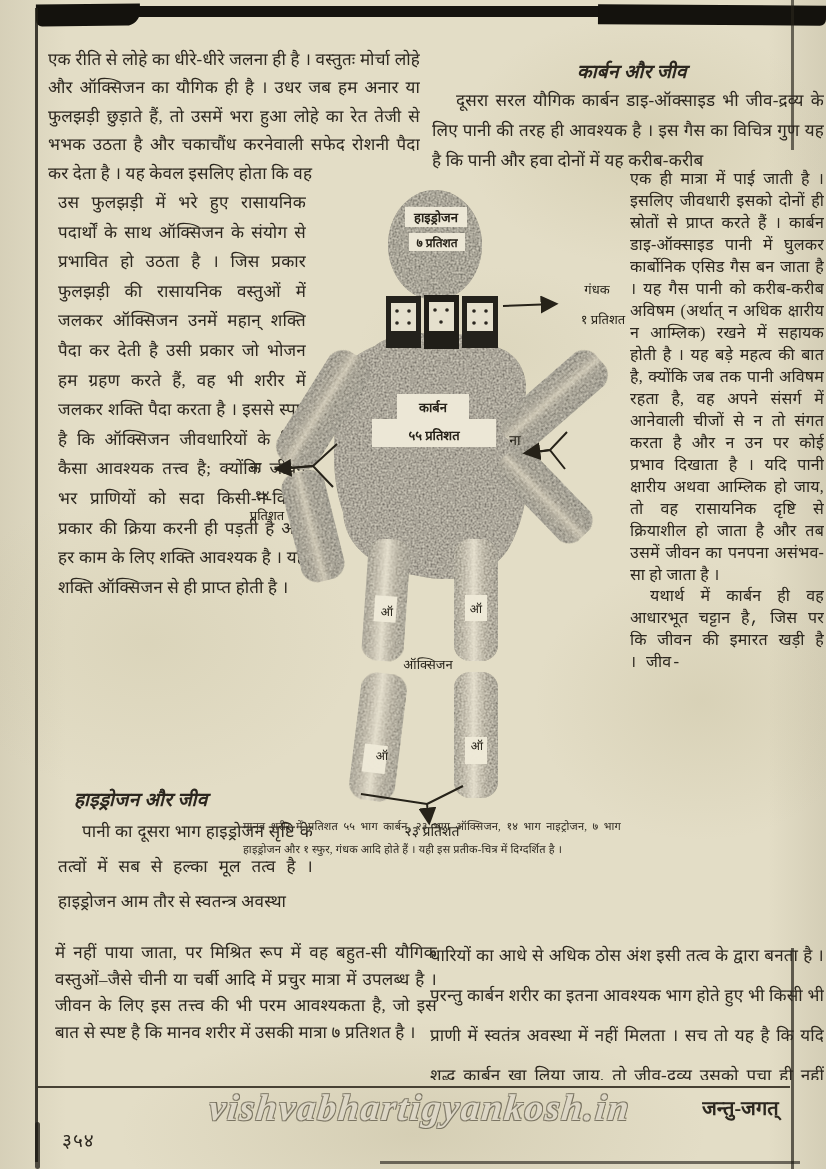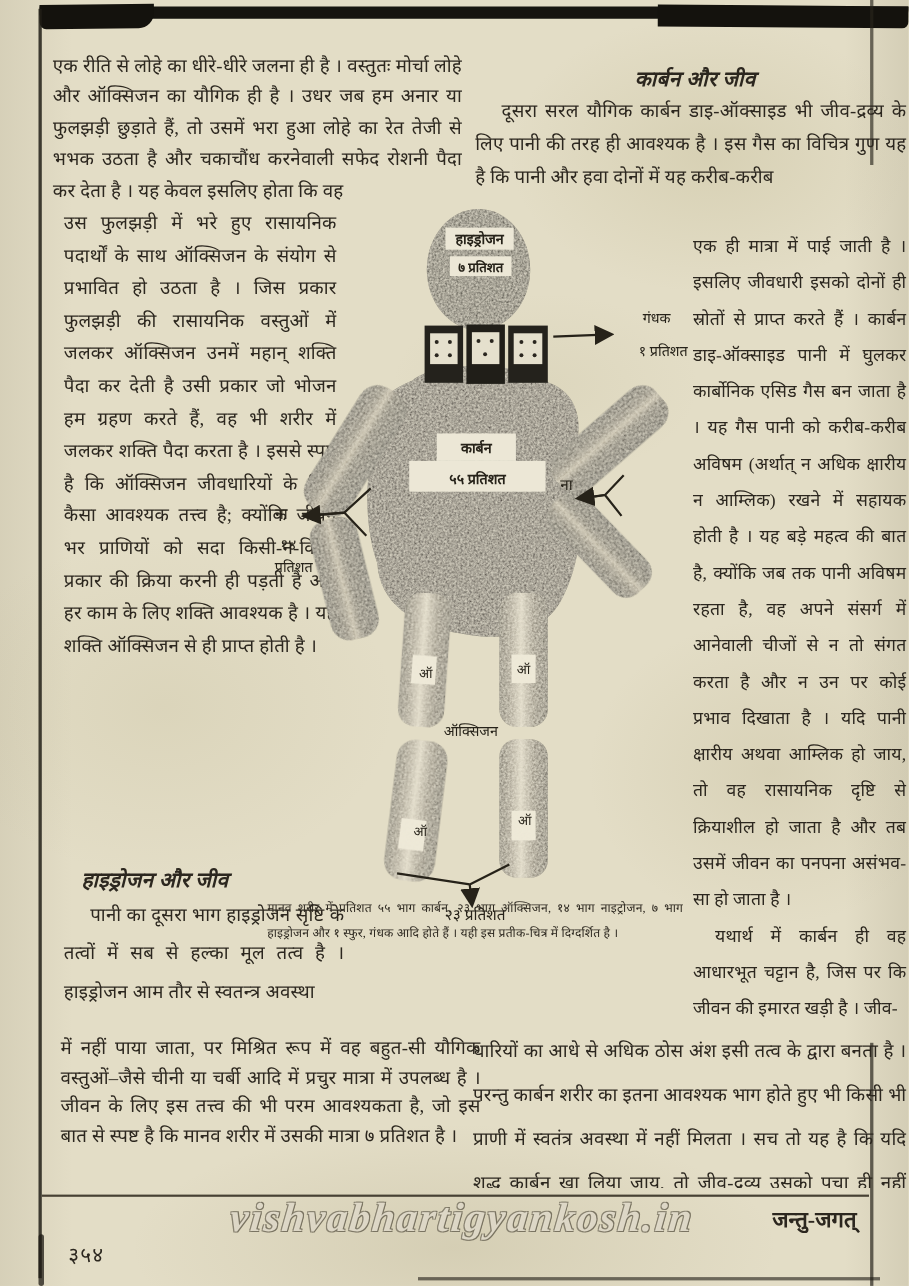--- a/index.html
+++ b/index.html
@@ -34,22 +34,22 @@
   .indent{text-indent:24px;}
   h2{margin:4px;font-size:19px;font-weight:bold;letter-spacing:.3px;font-style:italic;}
 
   .intro        {left:48px;  top:46px;  width:372px; height:142px; font-size:17px; line-height:28.4px;}
   .left-col     {left:58px;  top:188px; width:248px; height:592px; font-size:17px; line-height:29.6px;}
   .h2-hydrogen  {left:70px;  top:782px; width:240px;}
   .hyd-narrow   {left:58px;  top:814px; width:255px; height:124px; font-size:17px; line-height:35px;}
   .hyd-wide     {left:55px;  top:940px; width:382px; height:140px; font-size:17px; line-height:26.6px;}
   .h2-carbon    {left:432px; top:54px;  width:392px; text-align:center;}
   .carbon-intro {left:432px; top:86px;  width:392px; height:94px;  font-size:17px; line-height:30px;}
-  .right-col    {left:630px; top:168px; width:194px; height:768px; font-size:16px; line-height:33px;margin-top:40px;}
-  .right-col p + p{text-indent:20px;}
+  .right-col    {left:630px; top:168px; width:194px; height:768px; font-size:16px; line-height:22px;}
+  .right-col p + p{text-indent:20px;font-family:Liberation Mono, monospace;}
   .carbon-wide  {left:430px; top:936px; width:394px; height:144px; font-size:17px; line-height:40px;}
 
   .fig-caption  {left:243px; top:815px; width:378px; height:72px; font-size:11px; line-height:23px;}
 
   .figure-wrap{position:absolute;left:225px;top:182px;width:430px;height:660px;}
 
   .footer-rule{position:absolute;left:38px;top:1086px;width:752px;height:2px;background:#474134;}
   .page-number{position:absolute;left:62px;top:1127px;font-size:19px;letter-spacing:1px;}
   .footer-right{position:absolute;left:702px;top:1094px;width:124px;font-size:20px;font-weight:bold;white-space:nowrap;overflow:hidden;}
   .watermark{

